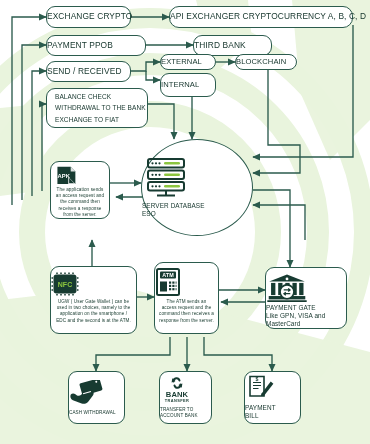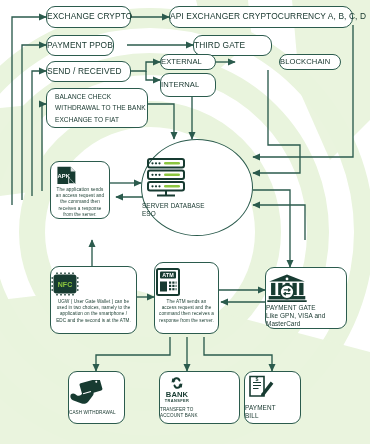--- a/index.html
+++ b/index.html
@@ -131,41 +131,41 @@
   <div id="nodes">
 
     <div class="node pill" style="left:46px;top:6px;width:85px;height:22px;">
       <span class="lbl t-pill">EXCHANGE CRYPTO</span>
     </div>
 
     <div class="node pill" style="left:169px;top:6px;width:184px;height:22px;border-radius:10px;">
       <span class="lbl t-pill">API EXCHANGER CRYPTOCURRENCY A, B, C, D</span>
     </div>
 
-    <div class="node pill" style="left:46px;top:35px;width:68px;height:21px;">
+    <div class="node pill" style="left:46px;top:35px;width:100px;height:21px;">
       <span class="lbl t-pill">PAYMENT PPOB</span>
     </div>
 
     <div class="node pill" style="left:193px;top:35px;width:79px;height:21px;">
-      <span class="lbl t-pill">THIRD GATE</span>
+      <span class="lbl t-pill">THIRD BANK</span>
     </div>
 
     <div class="node pill" style="left:160px;top:54px;width:56px;height:16px;">
       <span class="lbl t-pill-sm">EXTERNAL</span>
     </div>
 
     <div class="node pill" style="left:46px;top:61px;width:85px;height:21px;">
       <span class="lbl t-pill">SEND / RECEIVED</span>
     </div>
 
     <div class="node pill" style="left:160px;top:73px;width:56px;height:24px;">
       <span class="lbl t-pill-sm">INTERNAL</span>
     </div>
 
-    <div class="node pill" style="left:235px;top:54px;width:62px;height:16px;margin-left:44px;">
+    <div class="node pill" style="left:235px;top:54px;width:62px;height:16px;">
       <span class="lbl t-pill-sm">BLOCKCHAIN</span>
     </div>
 
     <div class="node card" style="left:46px;top:88px;width:102px;height:40px;justify-content:center;align-items:flex-start;">
       <div class="t-list">BALANCE CHECK</div>
       <div class="t-list">WITHDRAWAL TO THE BANK</div>
       <div class="t-list">EXCHANGE TO FIAT</div>
     </div>
 
     <div class="node card" style="left:50px;top:161px;width:60px;height:58px;justify-content:flex-start;padding-top:4px;">
@@ -281,21 +281,21 @@
                    L23,17 C25,15.5 25,12.5 23,11.5 L16,11.5
                    C14,11.5 13,12.5 12,13 C10.5,13.8 8.5,13.5 7.5,12.2
                    L6.5,11 C5.5,9.6 3.5,9 2,10 Z" fill="#173b31"></path>
           <path d="M14,12.6 L22.2,12.6" stroke="#ffffff" stroke-width="1"></path>
         </g>
       </svg>
       <div style="height:4px"></div>
       <div class="t-cap-sm">CASH WITHDRAWAL</div>
     </div>
 
-    <div class="node card" style="left:159px;top:371px;width:81px;height:53px;justify-content:center;">
+    <div class="node card" style="left:159px;top:371px;width:53px;height:53px;justify-content:center;">
       <svg width="34" height="28" viewBox="0 0 34 28" class="icon">
         <g stroke="#173b31" stroke-width="2" fill="none" stroke-linecap="round">
           <path d="M13.5,5.5 C13.5,1.5 18.5,1 19.5,4.5"></path>
           <path d="M20.5,8.5 C20.5,12.5 15.5,13 14.5,9.5"></path>
         </g>
         <path d="M12.3,2.2 L15.6,5.1 L11.6,6.5 Z" fill="#173b31"></path>
         <path d="M21.7,11.8 L18.4,8.9 L22.4,7.5 Z" fill="#173b31"></path>
         <text x="17" y="21" font-family="Liberation Sans, sans-serif" font-size="7.6" font-weight="700" fill="#173b31" text-anchor="middle">BANK</text>
         <text x="17" y="25.6" font-family="Liberation Sans, sans-serif" font-size="3.9" font-weight="700" fill="#173b31" text-anchor="middle" letter-spacing="0.4">TRANSFER</text>
       </svg>

